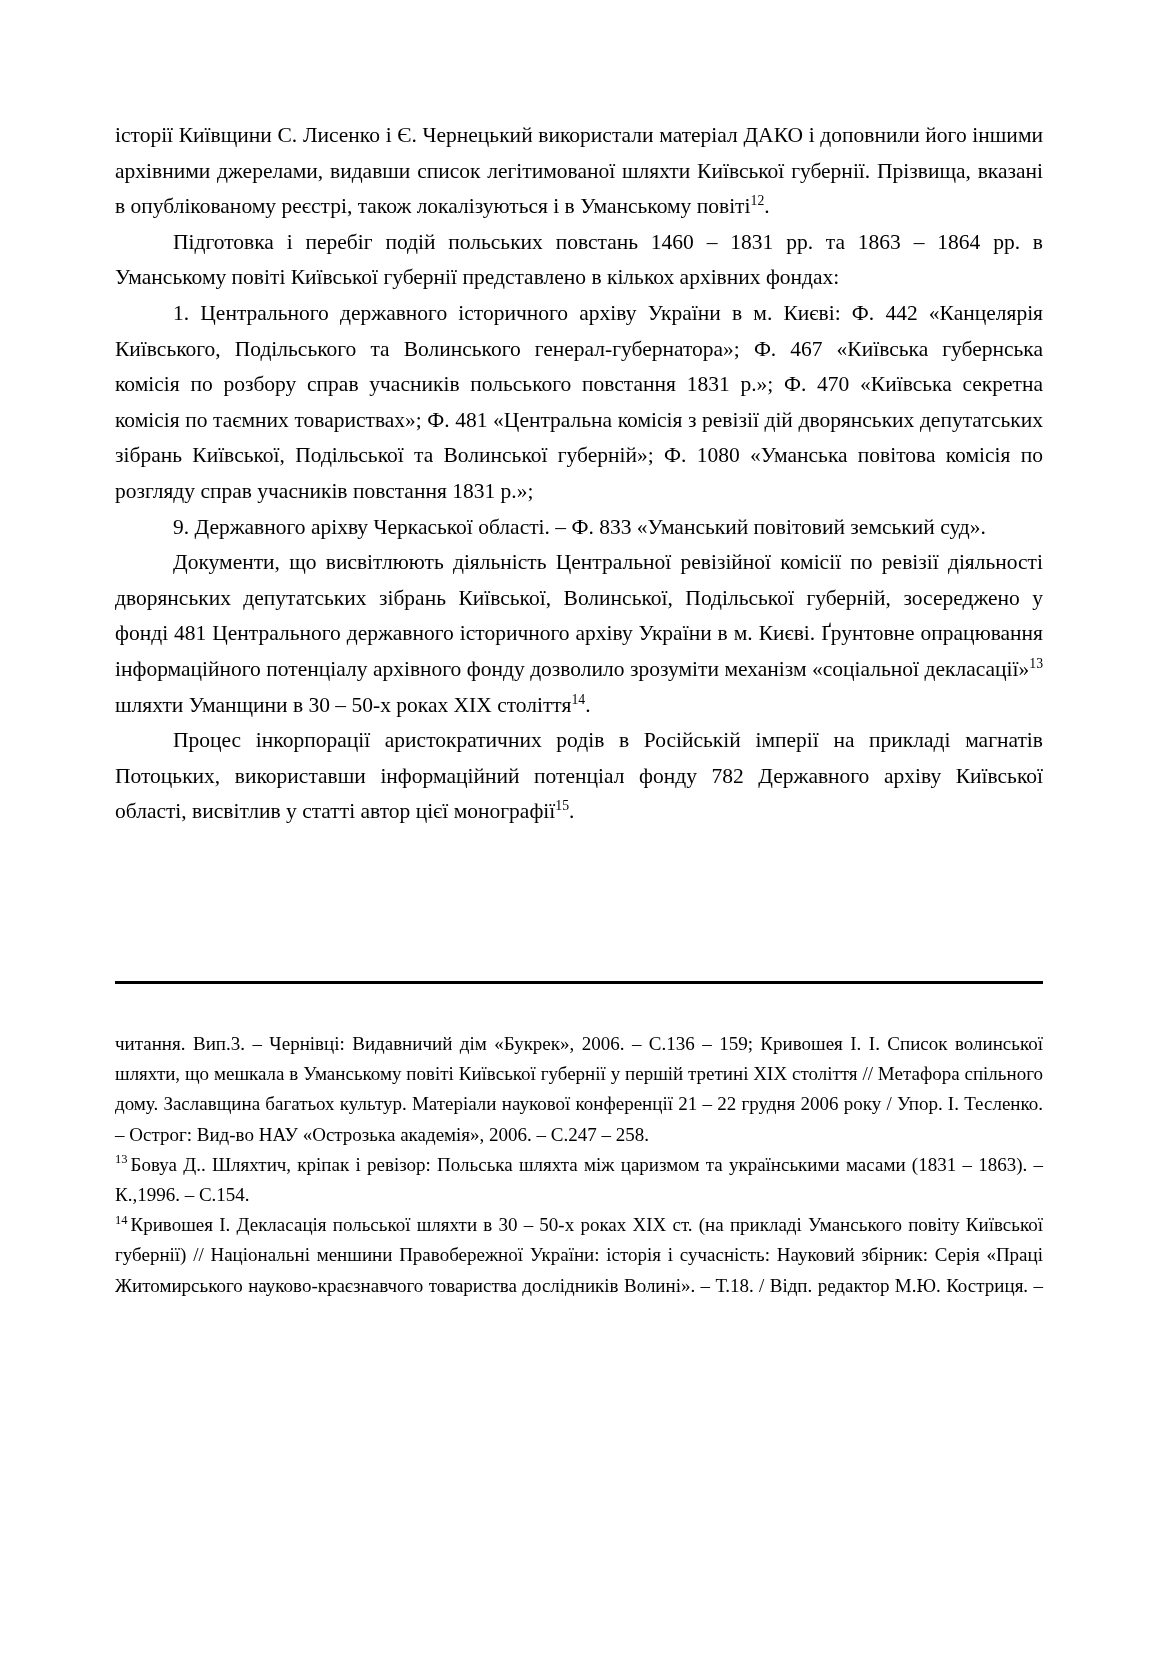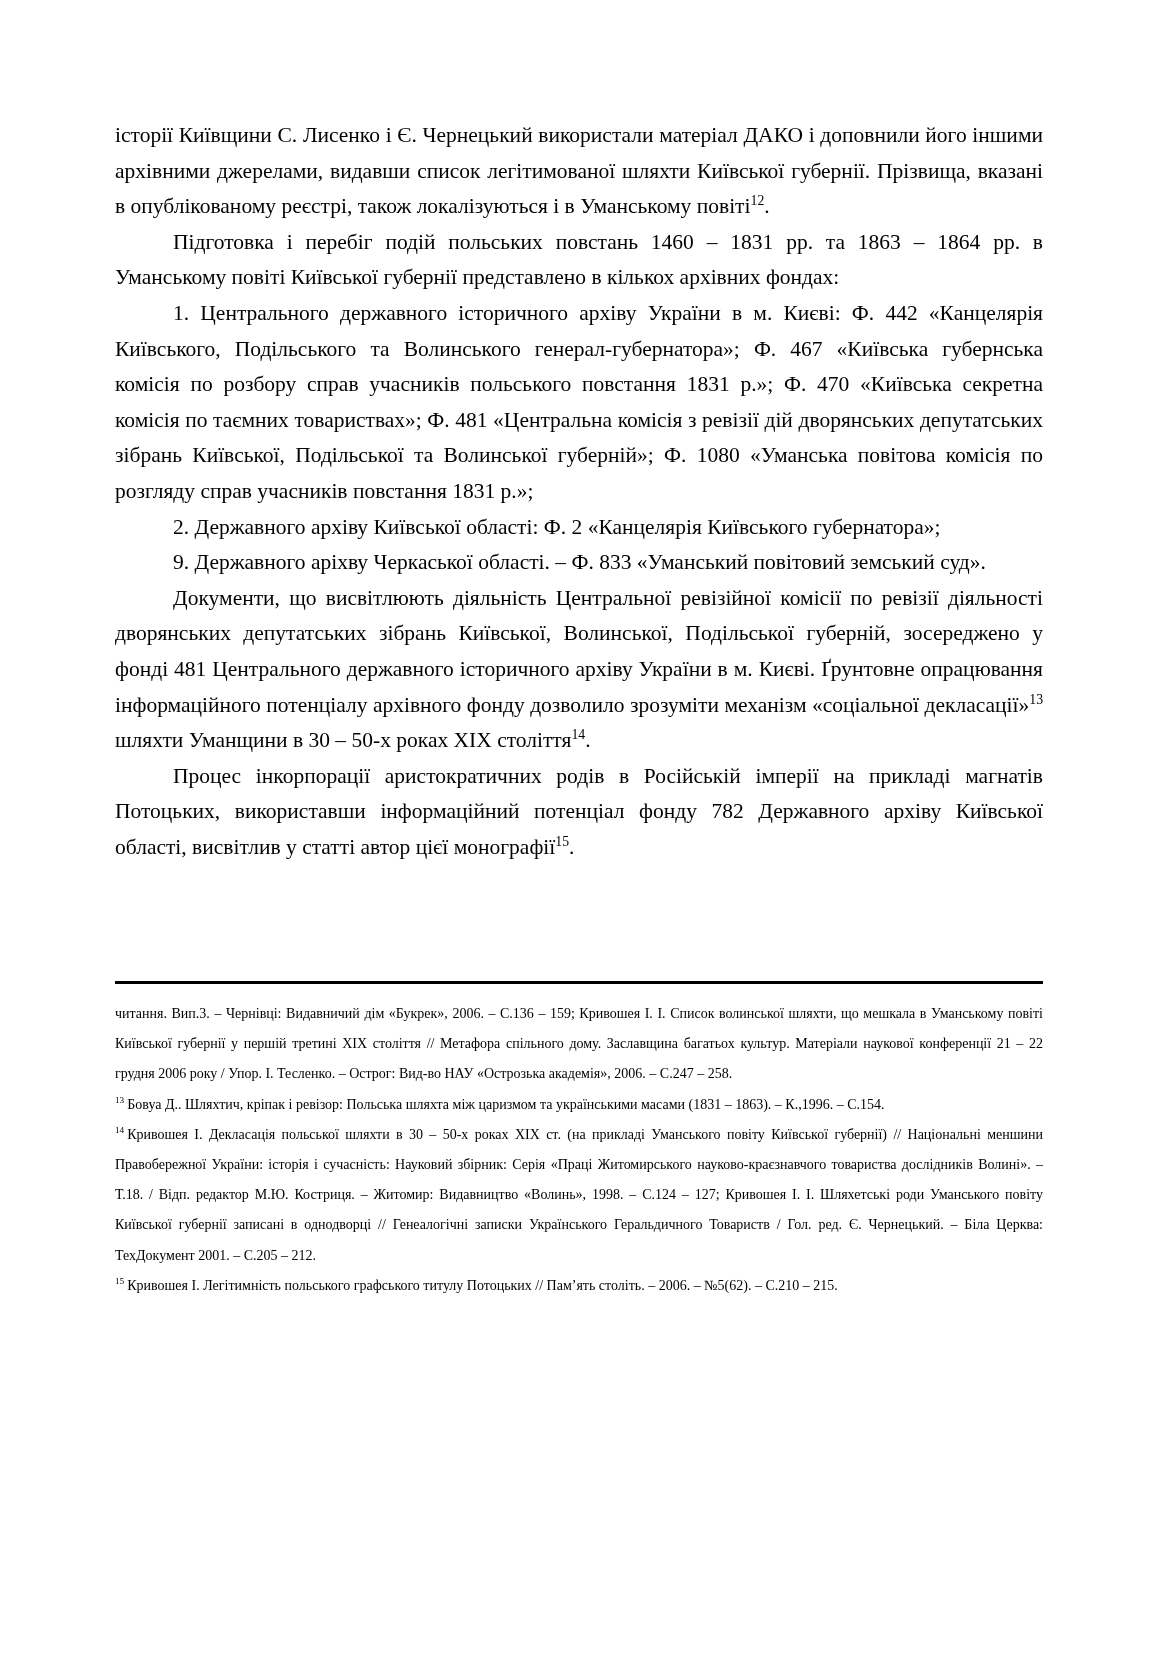--- a/index.html
+++ b/index.html
@@ -60,23 +60,23 @@
     top: 981px;
     width: 928px;
     height: 0;
     border-top: 3px solid #000000;
   }
 
   
   .footnotes {
     position: absolute;
     left: 115px;
-    top: 999px;
+    top: 1029px;
     width: 928px;
-    font-size: 14px;
+    font-size: 19px;
     line-height: 30.2px;
     text-align: justify;
     text-justify: inter-word;
   }
 
   .footnote-item {
     margin: 0;
     text-align: justify;
   }
 
@@ -114,21 +114,20 @@
 
   <div class="content-column">
     <div class="body-block">
 
       <p class="body-para no-indent"><span>історії Київщини С. Лисенко і Є. Чернецький використали матеріал ДАКО і доповнили його іншими архівними джерелами, видавши список легітимованої шляхти Київської губернії. Прізвища, вказані в опублікованому реєстрі, також локалізуються і в Уманському повіті</span><sup class="fn">12</sup><span>.</span></p>
 
       <p class="body-para"><span>Підготовка і перебіг подій польських повстань 1460 – 1831 рр. та 1863 – 1864 рр. в Уманському повіті Київської губернії представлено в кількох архівних фондах:</span></p>
 
       <p class="body-para"><span>1. Центрального державного історичного архіву України в м. Києві: Ф. 442 «Канцелярія Київського, Подільського та Волинського генерал-губернатора»; Ф. 467 «Київська губернська комісія по розбору справ учасників польського повстання 1831 р.»; Ф. 470 «Київська секретна комісія по таємних товариствах»; Ф. 481 «Центральна комісія з ревізії дій дворянських депутатських зібрань Київської, Подільської та Волинської губерній»; Ф. 1080 «Уманська повітова комісія по розгляду справ учасників повстання 1831 р.»;</span></p>
 
-      <p class="body-para"><span>2. Державного архіву Київської області: Ф. 2 «Канцелярія Київського губернатора»;</span></p>
 
       <p class="body-para"><span>9. Державного аріхву Черкаської області. – Ф. 833 «Уманський повітовий земський суд».</span></p>
 
       <p class="body-para"><span>Документи, що висвітлюють діяльність Центральної ревізійної комісії по ревізії діяльності дворянських депутатських зібрань Київської, Волинської, Подільської губерній, зосереджено у фонді 481 Центрального державного історичного архіву України в м. Києві. Ґрунтовне опрацювання інформаційного потенціалу архівного фонду дозволило зрозуміти механізм «соціальної декласації»</span><sup class="fn">13</sup><span> шляхти Уманщини в 30 – 50-х роках XIX століття</span><sup class="fn">14</sup><span>.</span></p>
 
       <p class="body-para"><span>Процес інкорпорації аристократичних родів в Російській імперії на прикладі магнатів Потоцьких, використавши інформаційний потенціал фонду 782 Державного архіву Київської області, висвітлив у статті автор цієї монографії</span><sup class="fn">15</sup><span>.</span></p>
 
     </div>
   </div>
 

